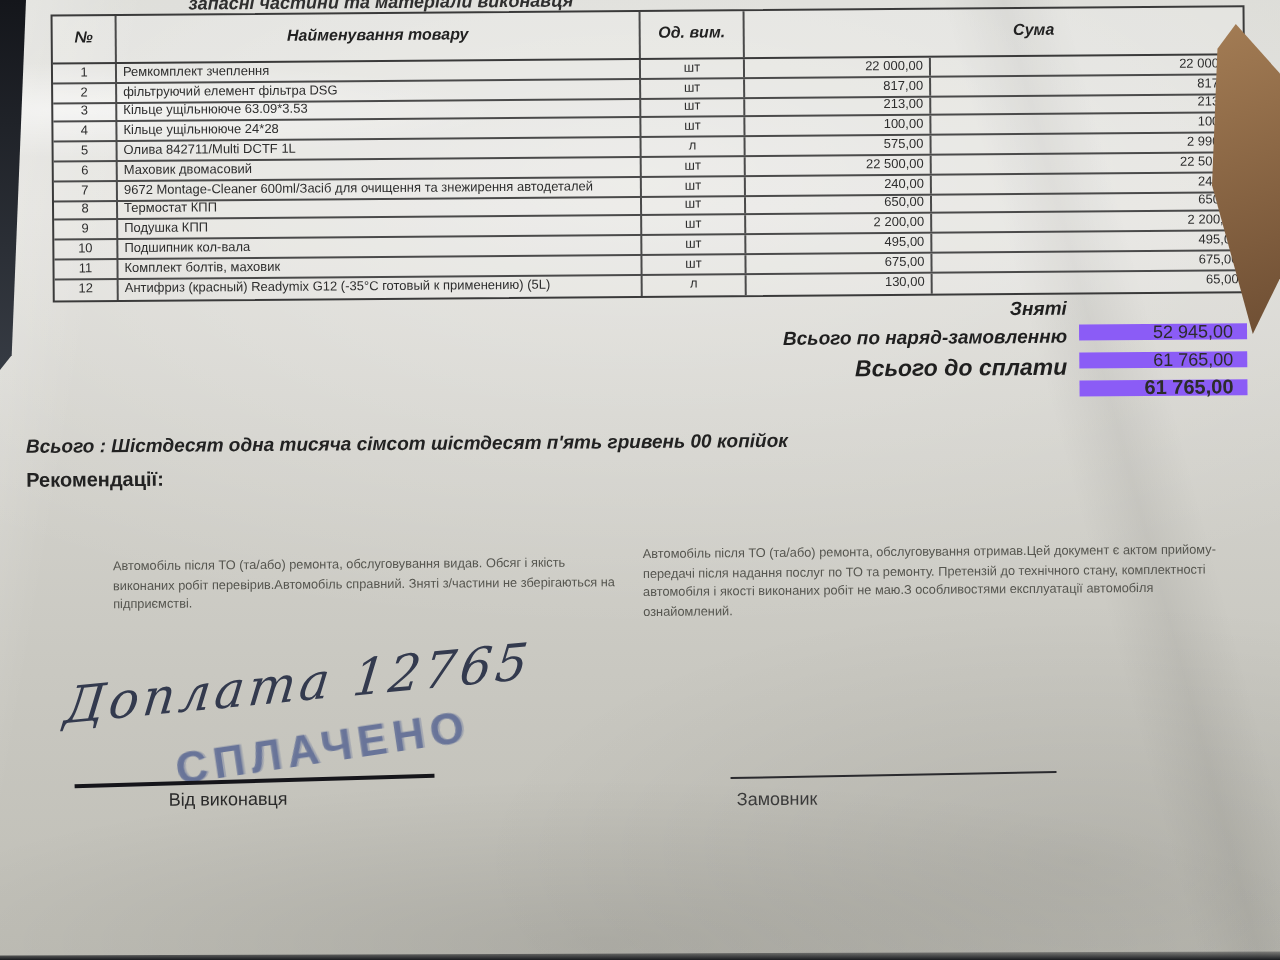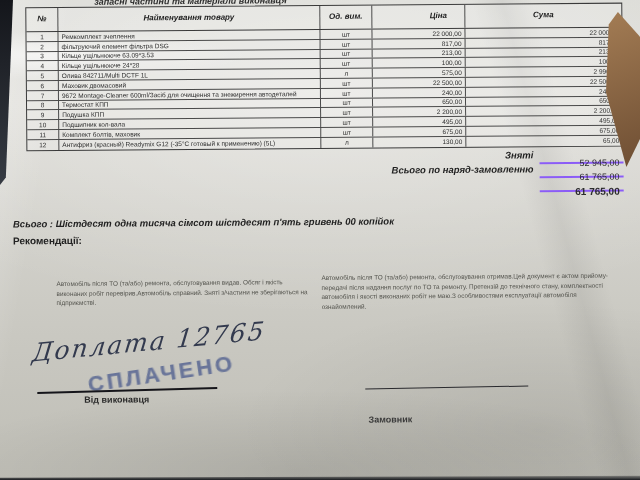--- a/index.html
+++ b/index.html
@@ -54,21 +54,21 @@
   .c-sum{flex:1;justify-content:flex-end;padding-right:3px;}
   .hrow .cell{font-size:8px;font-weight:bold;font-style:italic;justify-content:center;
     text-align:center;white-space:normal;line-height:1.1;padding:0 2px;color:#222;}
   .t-row .cell{font-size:6.5px;color:#2e2e2e;}
 
   
   #totals{position:absolute;left:26px;top:150px;width:597px;}
   .trow{display:flex;justify-content:flex-end;height:13px;margin-bottom:1px;}
   .tlabel{font-style:italic;font-weight:bold;font-size:9.5px;display:flex;
     align-items:center;padding-right:6px;color:#1f1f1f;white-space:nowrap;}
-  .tbox{width:84px;border:1px solid #8b5cf6;box-sizing:border-box;display:flex;
+  .tbox{width:84px;border:4px solid #8b5cf6;box-sizing:border-box;display:flex;
     align-items:center;justify-content:flex-end;padding-right:3px;font-size:9px;
     background:rgba(255,255,255,0.25);margin-top:14px;}
   .trow.emph{height:15px;}
   .trow.emph .tlabel{font-size:11.5px;}
   .trow.emph .tbox{font-weight:bold;font-size:10px;}
 
   .words{position:absolute;left:12px;top:216px;font-style:italic;font-weight:bold;
     font-size:9.5px;color:#222;white-space:nowrap;}
   .recs{position:absolute;left:12px;top:233px;font-weight:bold;
     font-size:10px;color:#222;}
@@ -82,41 +82,40 @@
     transform:rotate(-5deg) skewX(-12deg);white-space:nowrap;}
   .stamp{position:absolute;left:85px;top:360px;font-size:22px;font-weight:bold;
     letter-spacing:3px;color:rgba(93,106,148,0.82);transform:rotate(-8deg);
     mix-blend-mode:multiply;filter:blur(0.3px);white-space:nowrap;
     text-shadow:1px 0 0 rgba(93,106,148,0.35);}
 
   .sigline{position:absolute;height:0;}
   .sig-l{left:35px;top:388px;width:180px;border-top:2px solid #15151a;transform:rotate(-1.2deg);}
   .sig-r{left:363px;top:388px;width:163px;border-top:1.5px solid #2a2a2e;transform:rotate(-0.6deg);}
   .siglabel{position:absolute;font-size:9px;color:#2a2a2a;white-space:nowrap;}
-  .siglab-l{left:38px;top:393px;font-weight:bold;padding-left:44px;}
-  .siglab-r{left:366px;top:395px;font-weight:bold;color:#3a3a3a;margin-top:20px;}
+  .siglab-l{left:38px;top:393px;font-weight:normal;padding-left:44px;}
+  .siglab-r{left:366px;top:395px;font-weight:normal;color:#3a3a3a;}
 </style>
 </head>
 <body>
 
 <div id="photo">
   <div id="paper"></div>
   <div id="creases"></div>
 
   <div id="content">
 
     <div class="cropline">запасні частини та матеріали виконавця</div>
 
     <div id="tbl">
       <div class="hrow">
         <div class="cell c-num">№</div>
         <div class="cell c-name">Найменування товару</div>
         <div class="cell c-unit">Од. вим.</div>
         <div class="cell c-qty">Кіл-сть</div>
-        <div class="cell c-price">Ціна</div>
         <div class="cell c-sum">Сума</div>
       </div>
       <div>
   <div class="t-row">
     <div class="cell c-num">1</div>
     <div class="cell c-name">Ремкомплект зчеплення</div>
     <div class="cell c-unit">шт</div>
     <div class="cell c-qty">1</div>
     <div class="cell c-price">22 000,00</div>
     <div class="cell c-sum">22 000,00</div>
@@ -228,20 +227,21 @@
     <div class="tlabel">Зняті</div>
     <div class="tbox">52 945,00</div>
   </div>
 
   <div class="trow">
     <div class="tlabel">Всього по наряд-замовленню</div>
     <div class="tbox">61 765,00</div>
   </div>
 
   <div class="trow emph">
+    <div class="tlabel">Всього до сплати</div>
     <div class="tbox">61 765,00</div>
   </div>
 </div>
 
     <div class="words">Всього  : Шістдесят одна тисяча сімсот шістдесят п'ять гривень 00 копійок</div>
     <div class="recs">Рекомендації:</div>
 
     <div class="note note-l">Автомобіль після ТО (та/або) ремонта, обслуговування видав. Обсяг і якість виконаних робіт перевірив.Автомобіль справний. Зняті з/частини не зберігаються на підприємстві.</div>
     <div class="note note-r">Автомобіль після ТО (та/або) ремонта, обслуговування отримав.Цей документ є актом прийому-передачі після надання послуг по ТО та ремонту.  Претензій до технічного стану, комплектності автомобіля і якості виконаних робіт не маю.З особливостями експлуатації автомобіля ознайомлений.</div>
 

